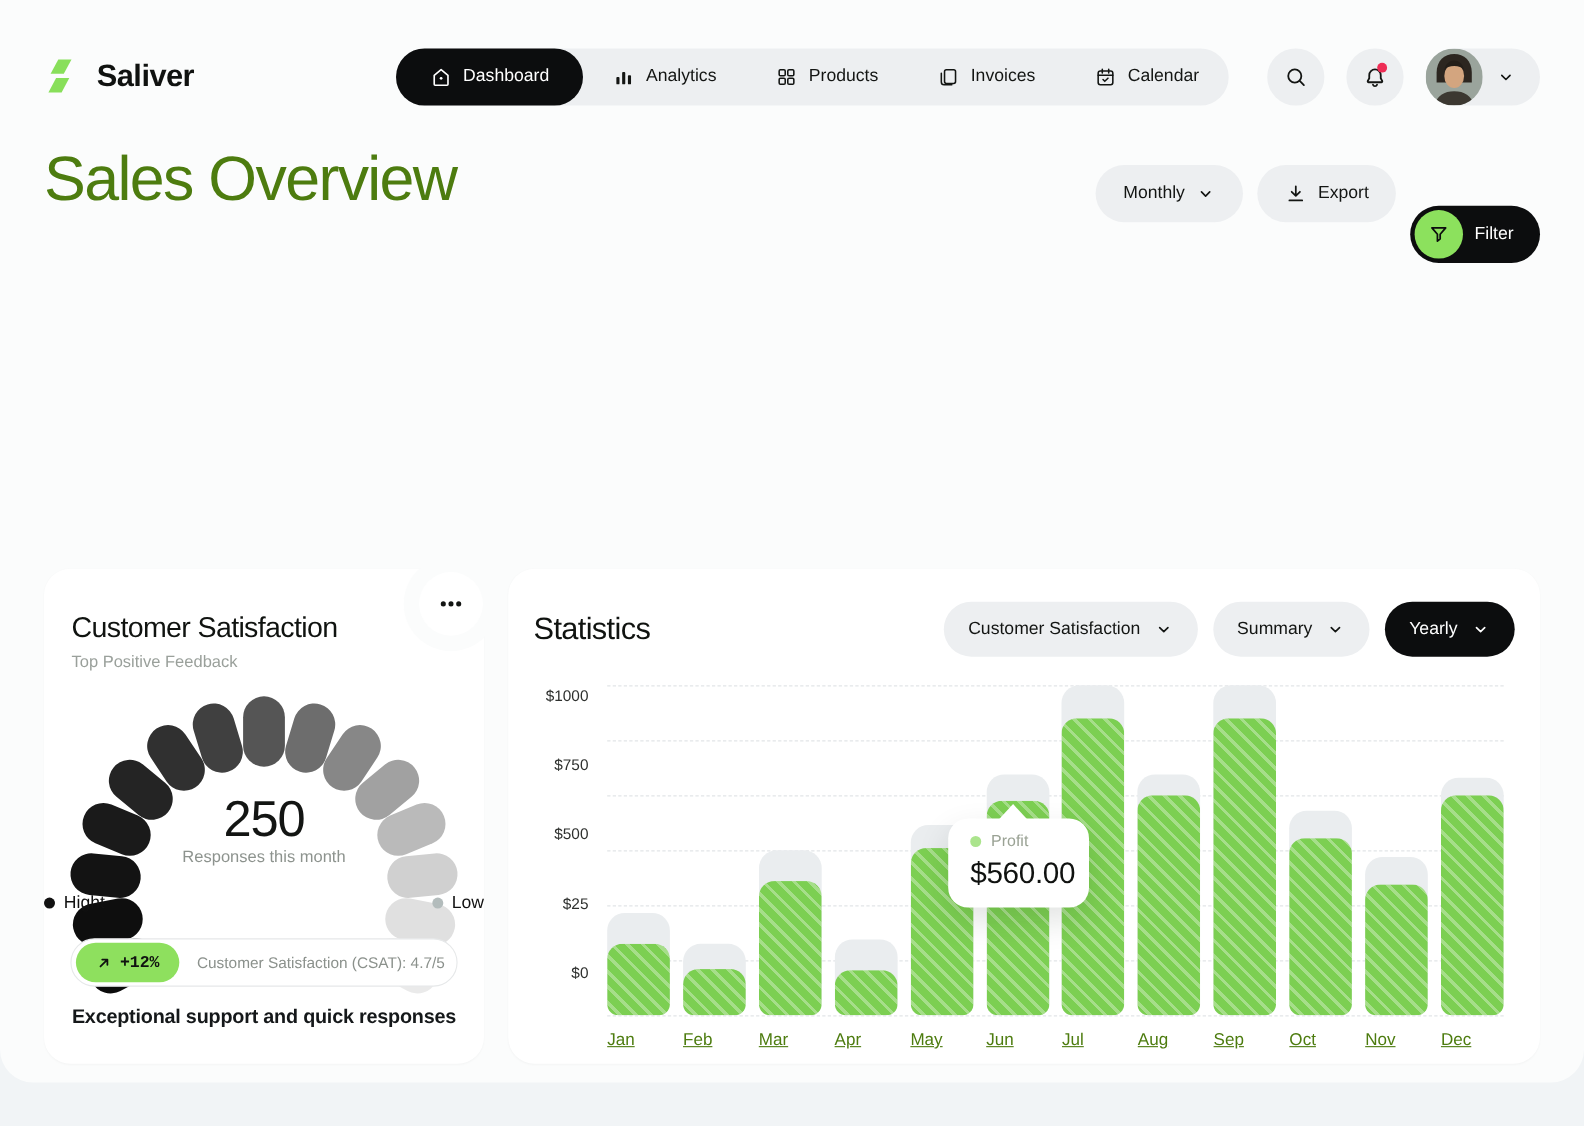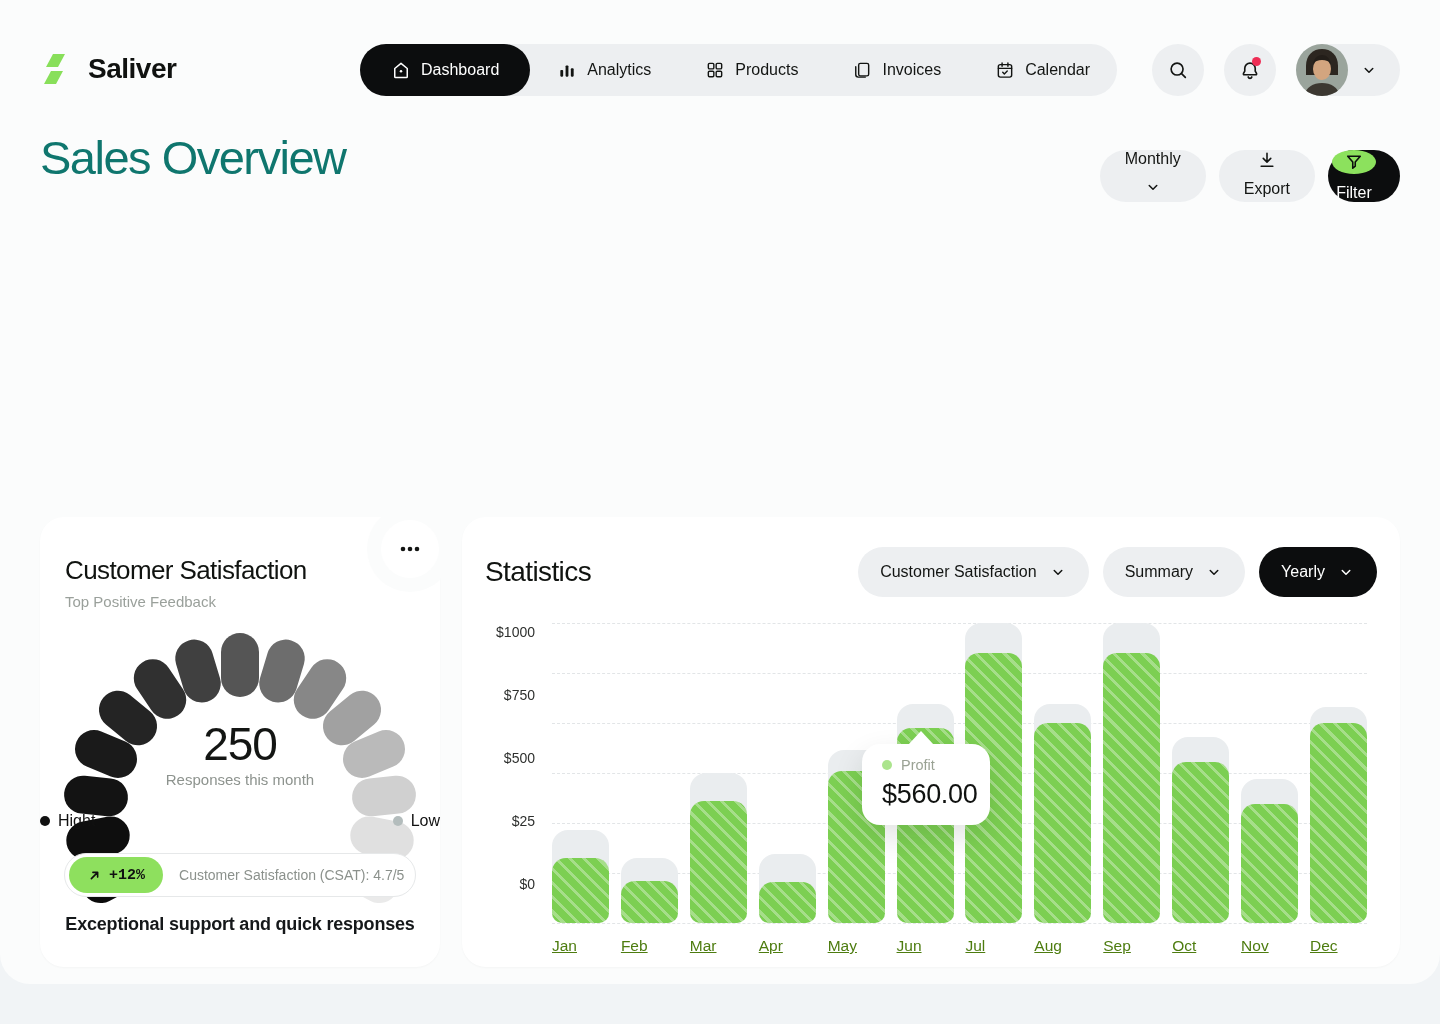--- a/index.html
+++ b/index.html
@@ -27,27 +27,27 @@
     display:flex; align-items:center; justify-content:center; cursor:pointer; position:relative; }
   .bell-dot { position:absolute; top:13px; right:15px; width:9px; height:9px;
     border-radius:50%; background:#ee2d55; }
   .avatar-pill { display:flex; align-items:center; height:52px; width:104px;
     border-radius:26px; background:#edeff1; border:none; cursor:pointer; padding:0; }
   .avatar { width:52px; height:52px; border-radius:50%; overflow:hidden; flex:0 0 auto; }
   .avatar-pill .chev { margin-left:12px; display:flex; }
 
   
   .page-head { position:absolute; left:40px; right:40px; top:130px; }
-  .page-title { font-size:47px; font-weight:500; letter-spacing:-1.5px; color:#0f766e; }
+  .page-title { font-size:57px; font-weight:500; letter-spacing:-1.5px; color:#4d7c0f; }
   .page-sub { margin-top:14px; font-size:16px; color:#4e534e; }
   .head-actions { position:absolute; right:0; top:20px; display:flex; gap:13px; }
   .btn { display:flex; align-items:center; gap:10px; height:52px; padding:0 25px;
     background:#edeff1; border:none; border-radius:26px; font-size:16px;
-    font-family:inherit; color:#131513; cursor:pointer;flex-direction:column; }
-  .btn-dark { background:#0c0d0e; color:#fff; padding:0 24px 0 4px; }
+    font-family:inherit; color:#131513; cursor:pointer; }
+  .btn-dark { background:#0c0d0e; color:#fff; padding:0 24px 0 4px;margin-top:37px; }
   .btn-dark .green-circ { width:44px; height:44px; border-radius:50%; background:#8ce15d;
     display:flex; align-items:center; justify-content:center; }
 
   
   .card { position:absolute; top:517px; background:#ffffff; border-radius:24px;
     box-shadow:0 1px 2px rgba(10,20,10,0.03); }
   .sat-card  { left:40px;  width:400px; height:450px; }
   .stats-card{ left:462px; width:938px; height:450px; }
 
   

